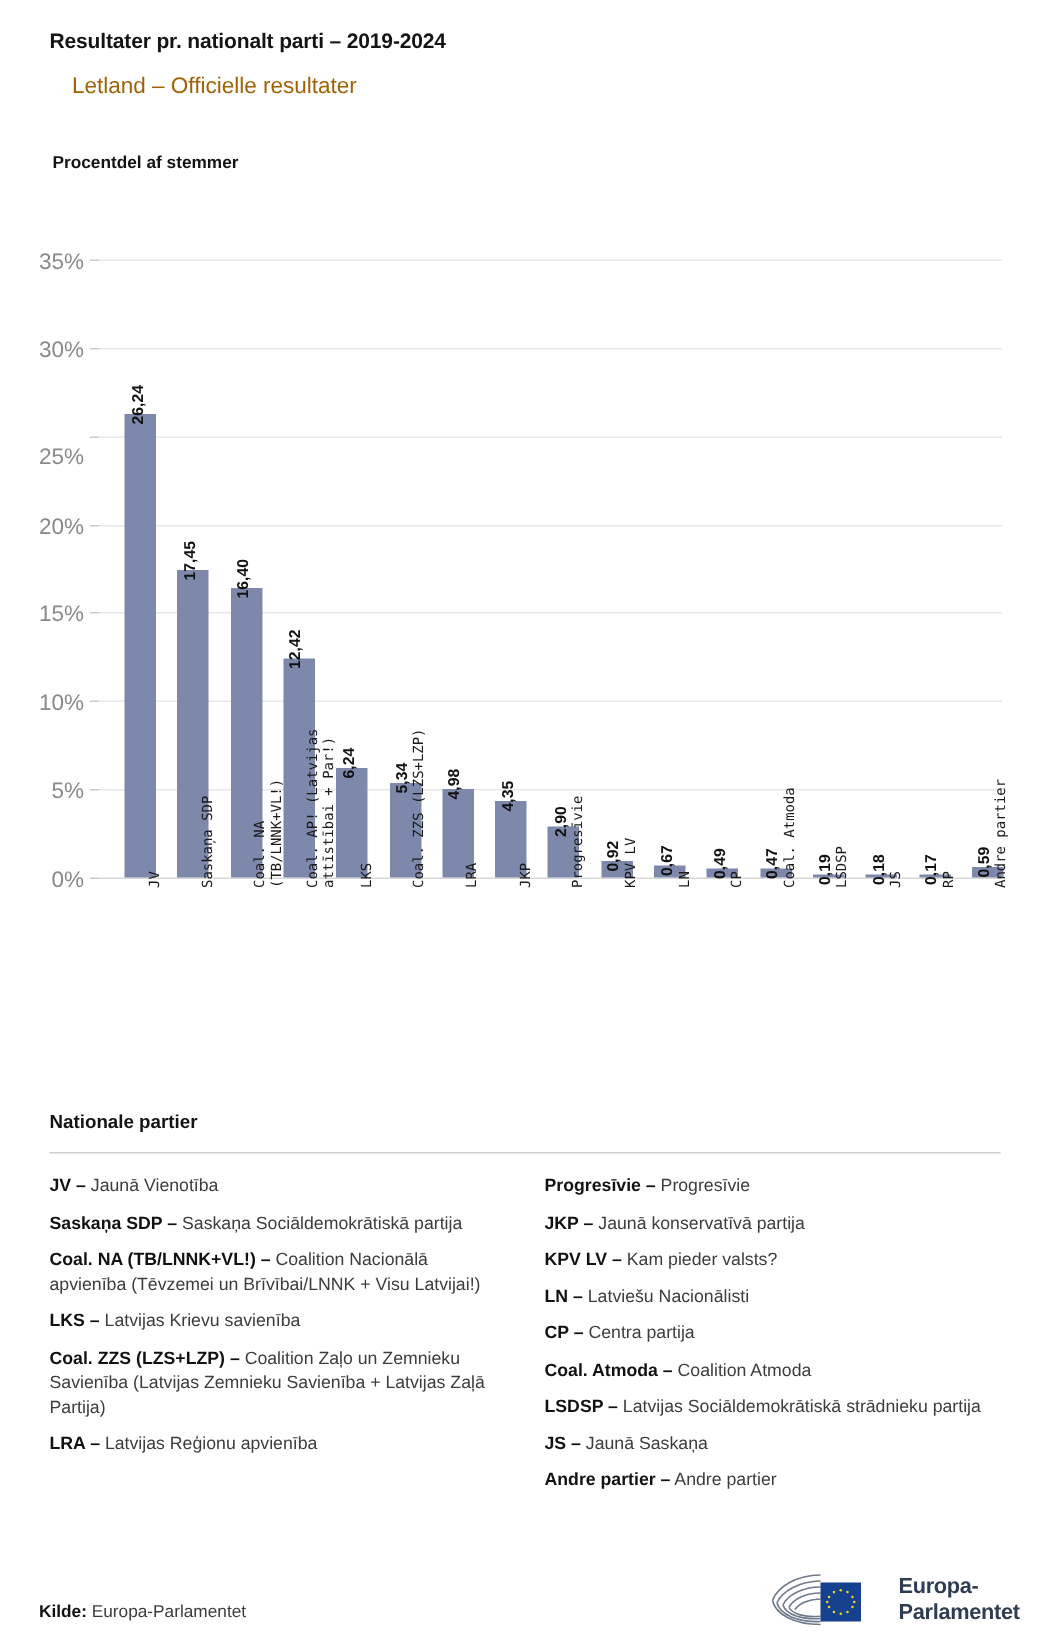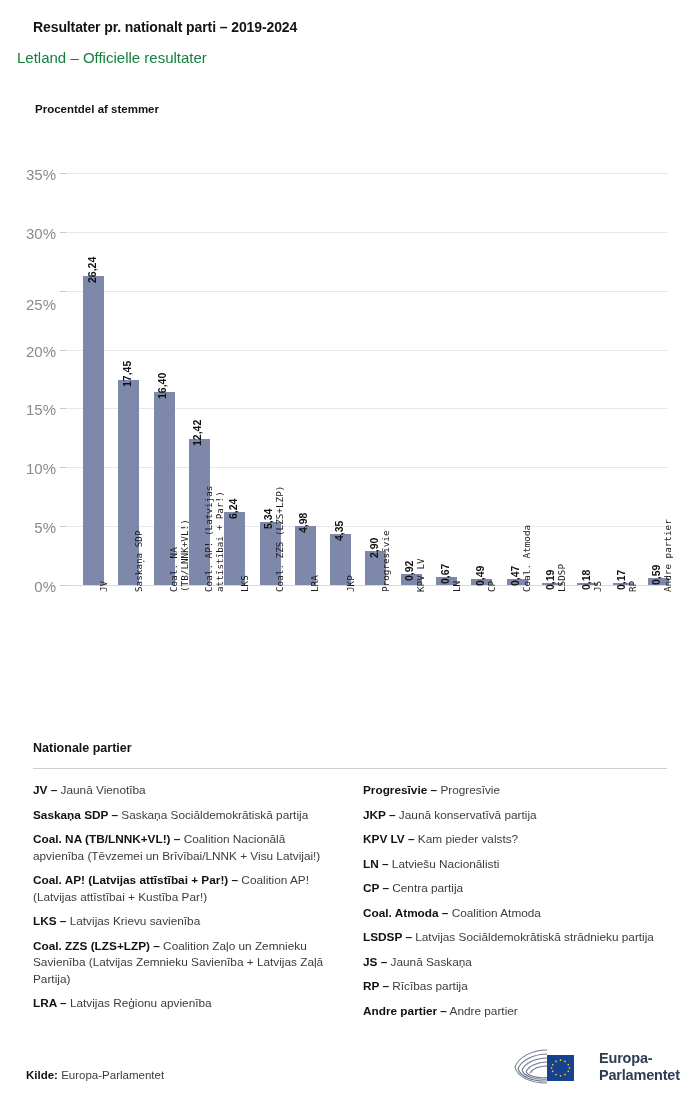--- a/index.html
+++ b/index.html
@@ -13,22 +13,22 @@
   }
   .page { position: relative; width: 700px; height: 1101px; }
 
   
   .title {
     position: absolute; left: 33px; top: 19px;
     font-size: 14px; font-weight: bold; letter-spacing: -0.1px;
     color: #141414;
   }
   .subtitle {
-    position: absolute; left: 17px; top: 49px;
-    font-size: 15px; font-weight: normal; color: #15803d;
+    position: absolute; left: 48px; top: 49px;
+    font-size: 15px; font-weight: normal; color: #a16207;
   }
   .axis-caption {
     position: absolute; left: 35px; top: 103px;
     font-size: 11.5px; font-weight: bold; color: #141414;
   }
 
   
   .chart { position: absolute; left: 0; top: 0; width: 700px; height: 720px; }
   .gridline {
     position: absolute; left: 66px; width: 602px; height: 1px;
@@ -188,35 +188,33 @@
       <div class="xlab" style="left: 663.3px; top: 592px;">Andre partier</div>
     </div>
 
   <div class="legend-title">Nationale partier</div>
   <div class="legend-rule"></div>
   <div class="legend-cols">
     <div class="legend-col" id="legend-left">
         <div class="legend-item"><b>JV –</b><span> Jaunā Vienotība</span></div>
         <div class="legend-item"><b>Saskaņa SDP –</b><span> Saskaņa Sociāldemokrātiskā partija</span></div>
         <div class="legend-item"><b>Coal. NA (TB/LNNK+VL!) –</b><span> Coalition Nacionālā apvienība (Tēvzemei un Brīvībai/LNNK + Visu Latvijai!)</span></div>
-        <div class="legend-item"><b>Coal. AP! (Latvijas attīstībai + Par!) –</b><span> Coalition AP! (Latvijas attīstībai + Kustība Par!)</span></div>
         <div class="legend-item"><b>LKS –</b><span> Latvijas Krievu savienība</span></div>
         <div class="legend-item"><b>Coal. ZZS (LZS+LZP) –</b><span> Coalition Zaļo un Zemnieku Savienība (Latvijas Zemnieku Savienība + Latvijas Zaļā Partija)</span></div>
         <div class="legend-item"><b>LRA –</b><span> Latvijas Reģionu apvienība</span></div>
       </div>
     <div class="legend-col" id="legend-right">
         <div class="legend-item"><b>Progresīvie –</b><span> Progresīvie</span></div>
         <div class="legend-item"><b>JKP –</b><span> Jaunā konservatīvā partija</span></div>
         <div class="legend-item"><b>KPV LV –</b><span> Kam pieder valsts?</span></div>
         <div class="legend-item"><b>LN –</b><span> Latviešu Nacionālisti</span></div>
         <div class="legend-item"><b>CP –</b><span> Centra partija</span></div>
         <div class="legend-item"><b>Coal. Atmoda –</b><span> Coalition Atmoda</span></div>
         <div class="legend-item"><b>LSDSP –</b><span> Latvijas Sociāldemokrātiskā strādnieku partija</span></div>
         <div class="legend-item"><b>JS –</b><span> Jaunā Saskaņa</span></div>
-        <div class="legend-item"><b>RP –</b><span> Rīcības partija</span></div>
         <div class="legend-item"><b>Andre partier –</b><span> Andre partier</span></div>
       </div>
   </div>
 
   <div class="source">
     <b>Kilde:</b>
     <span>Europa-Parlamentet</span>
   </div>
 
   <div class="logo">

